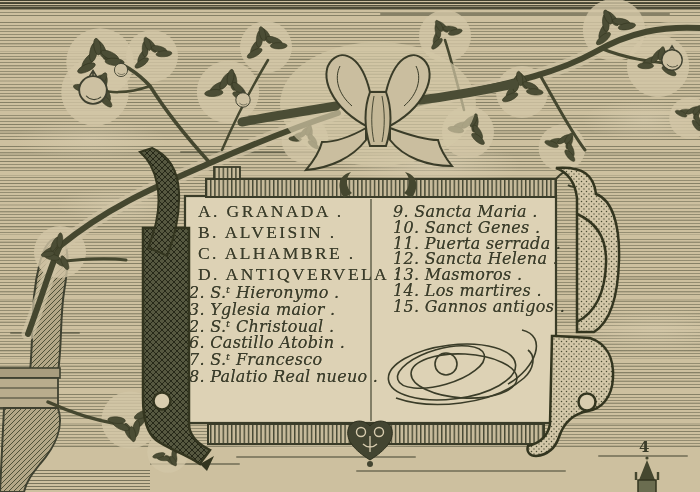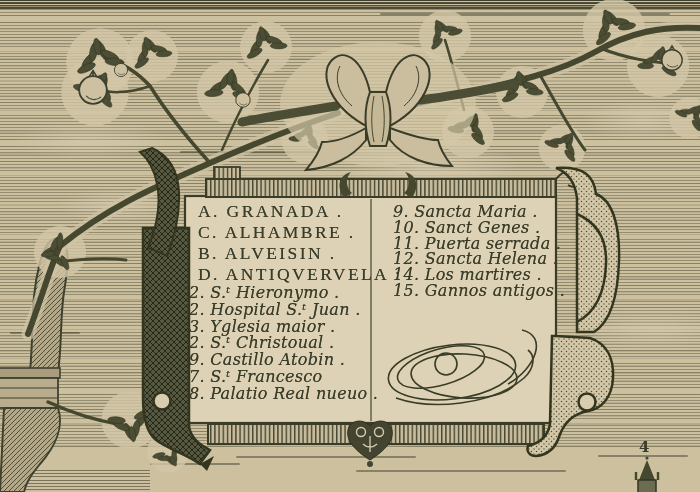--- a/index.html
+++ b/index.html
@@ -254,35 +254,35 @@
       <path d="M0,-10 L-8,10 L8,10 Z" fill="#45472f"></path>
       <circle cx="0" cy="-12" r="1.6" fill="#45472f"></circle>
       <rect x="-9" y="10" width="18" height="14" fill="#6b6d50" stroke="#33351f" stroke-width="1.5"></rect>
       <path d="M-11,10 L-11,2 M11,10 L11,2" stroke="#45472f" stroke-width="2.4"></path>
     </g>
   </svg>
 
   <div id="panel-text">
     <div class="col-left">
       <div class="row caps">A. GRANADA .</div>
+      <div class="row caps">B. ALVEISIN .</div>
       <div class="row caps">C. ALHAMBRE .</div>
-      <div class="row caps">B. ALVEISIN .</div>
       <div class="row caps">D. ANTIQVERVELA :</div>
       <div class="row script">2. S.ᵗ Hieronymo .</div>
-      <div class="row script">2. Hospital S.ᵗ Juan .</div>
       <div class="row script">3. Yglesia maior .</div>
       <div class="row script">2. S.ᵗ Christoual .</div>
-      <div class="row script">9. Castillo Atobin .</div>
+      <div class="row script">6. Castillo Atobin .</div>
       <div class="row script">7. S.ᵗ Francesco</div>
       <div class="row script">8. Palatio Real nueuo .</div>
     </div>
     <div class="col-right">
       <div class="row script">9. Sancta Maria .</div>
       <div class="row script">10. Sanct Genes .</div>
       <div class="row script">11. Puerta serrada .</div>
       <div class="row script">12. Sancta Helena .</div>
+      <div class="row script">13. Masmoros .</div>
       <div class="row script">14. Los martires .</div>
       <div class="row script">15. Gannos antigos .</div>
     </div>
   </div>
 
   <span id="plate-number">4</span>
 </div>
 
 </body></html>

